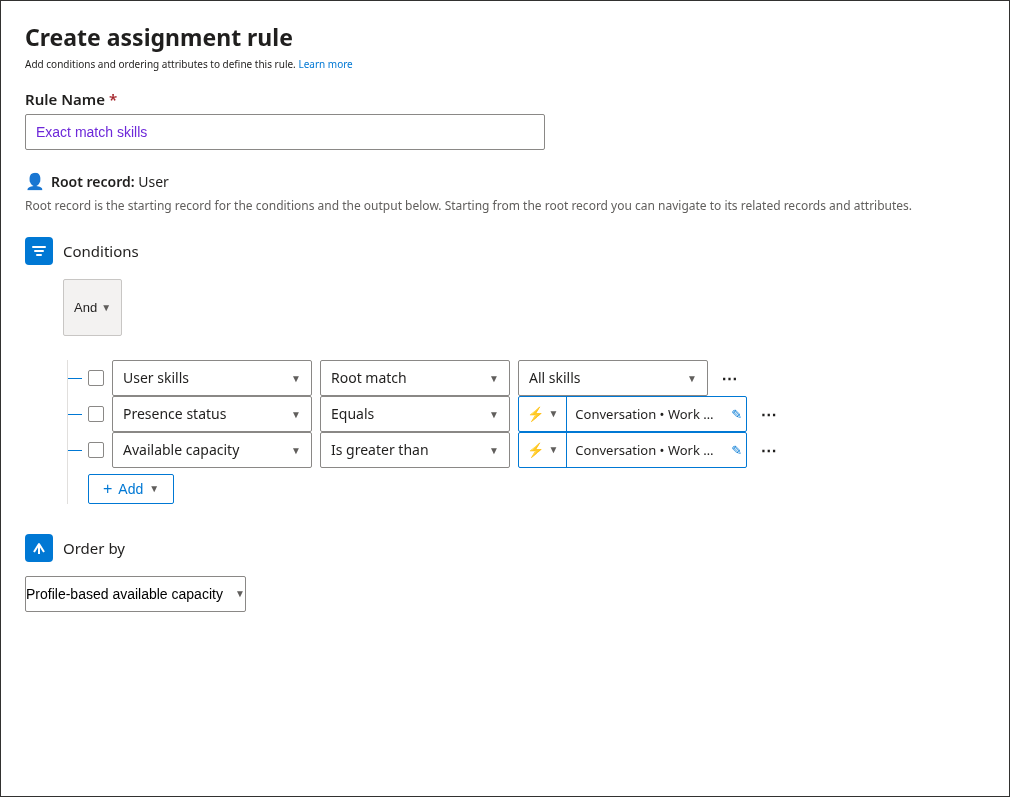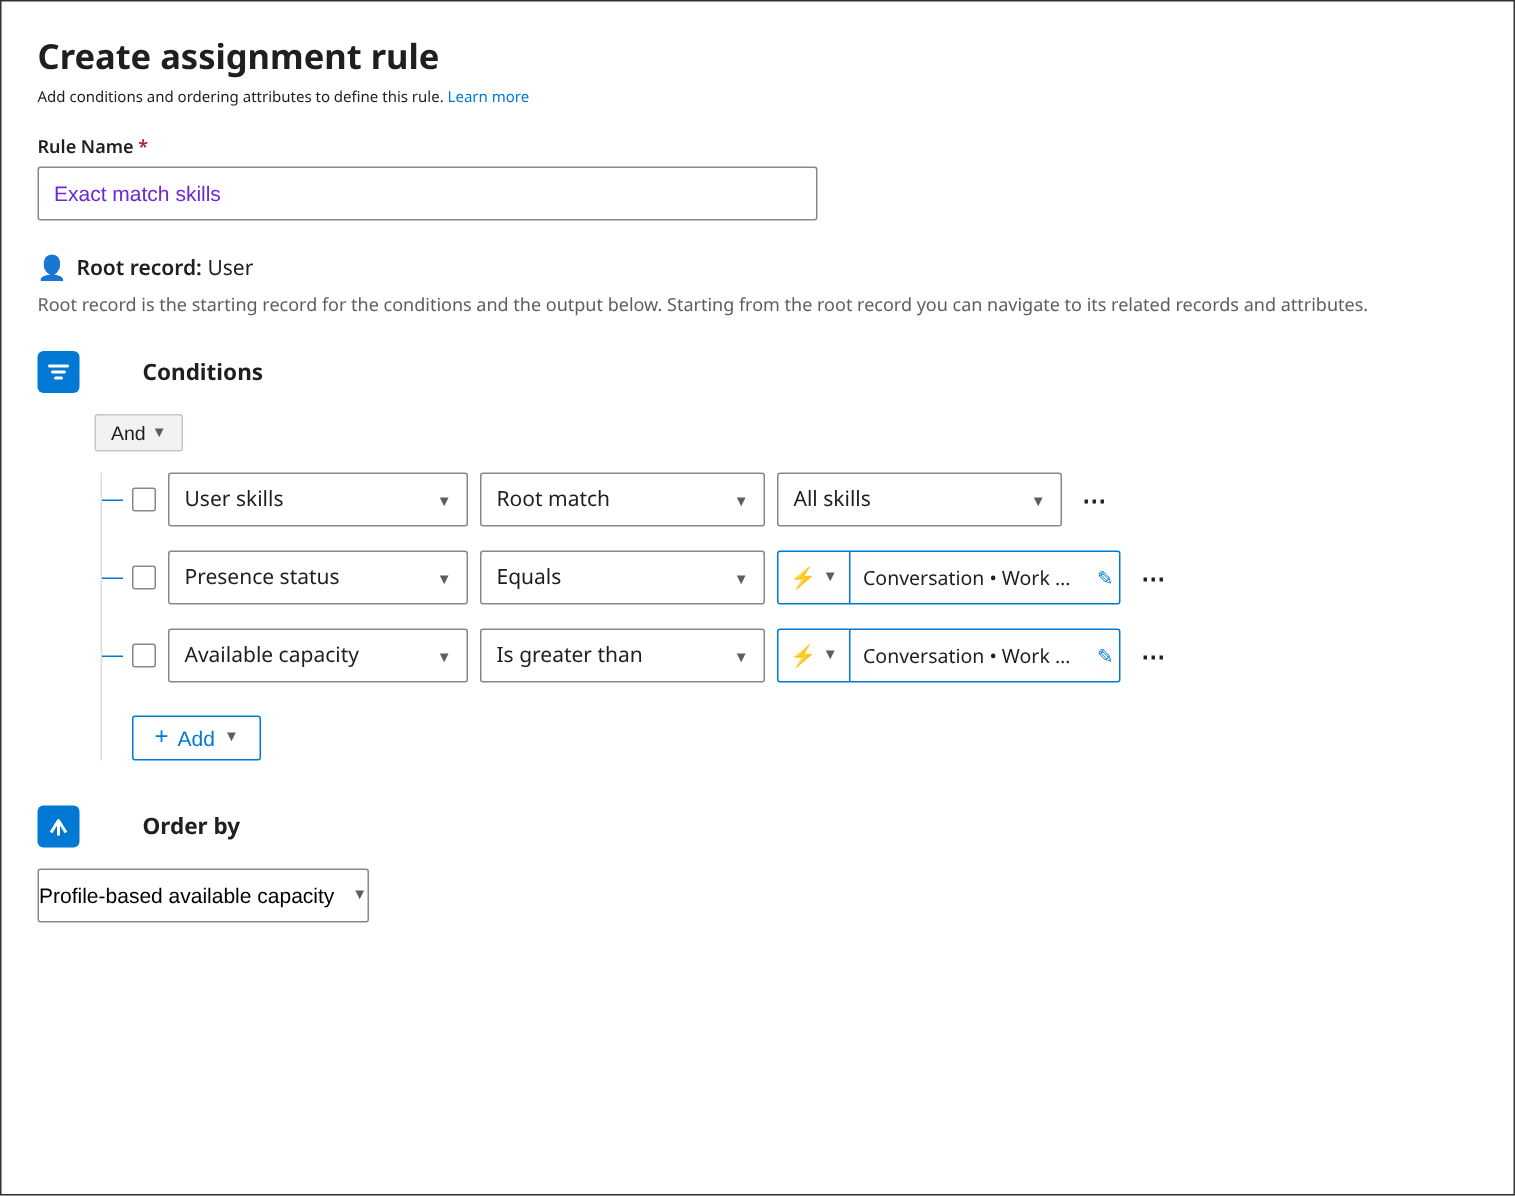--- a/index.html
+++ b/index.html
@@ -21,21 +21,21 @@
     .subtitle {
       font-size: 10px;
       color: #201f1e;
       margin-bottom: 18px;
     }
     .subtitle a {
       color: #0078d4;
       text-decoration: none;
     }
     .field-label {
-      font-size: 12px;
+      font-size: 15px;
       font-weight: 600;
       margin-bottom: 5px;
     }
     .required { color: #a4262c; }
     .rule-name-input {
       width: 520px;
       height: 36px;
       border: 1px solid #8a8886;
       border-radius: 2px;
       padding: 0 10px;
@@ -77,47 +77,45 @@
       border-radius: 4px;
       display: flex;
       align-items: center;
       justify-content: center;
       color: #fff;
       font-size: 14px;
       flex-shrink: 0;
     }
     .section-title {
       font-size: 15px;
-      font-weight: 700;
-      margin-left: 32px;
+      font-weight: 400;
     }
     .conditions-section {
       margin-bottom: 30px;
     }
     .conditions-inner {
       margin-left: 38px;
     }
     .and-button {
       display: inline-flex;
       align-items: center;
       gap: 4px;
       border: 1px solid #c8c6c4;
       border-radius: 2px;
       background: #f3f2f1;
-      padding: 4px 10px;
+      padding: 20px 10px;
       font-size: 13px;
       color: #201f1e;
       cursor: pointer;
-      margin-bottom: 4px;
+      margin-bottom: 14px;
     }
     .condition-row {
       display: flex;
       align-items: center;
       gap: 8px;
-      margin-bottom: 16px;
       position: relative;
     }
     .condition-row::before {
       content: '';
       position: absolute;
       left: -20px;
       top: 50%;
       width: 14px;
       height: 1px;
       background: #0078d4;

